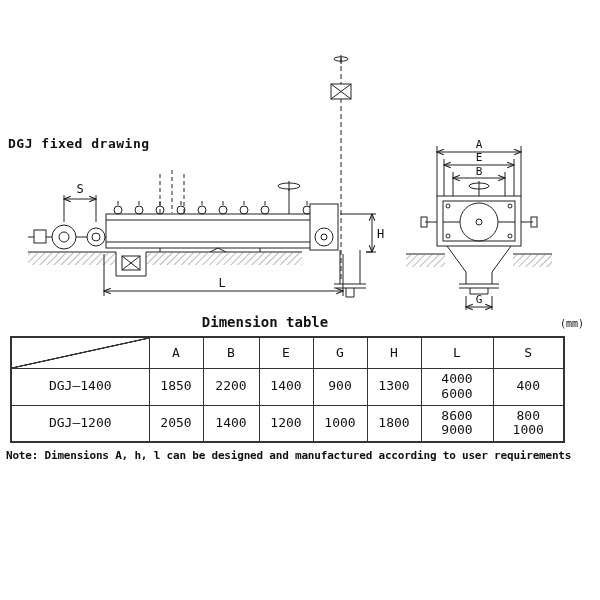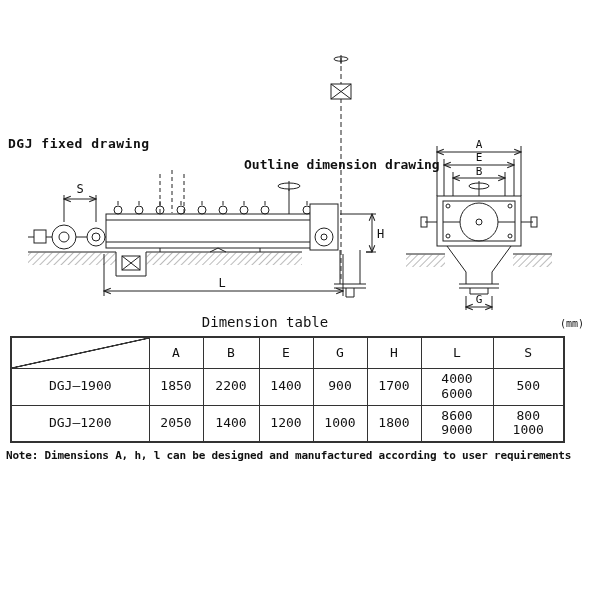--- a/index.html
+++ b/index.html
@@ -6,21 +6,21 @@
   html,body { background:#fff; }
   body {
     width:600px; height:600px;
     font-family:"DejaVu Sans Mono", monospace;
     color:#111;
   }
   .page { position:relative; width:600px; height:600px; background:#fff; overflow:hidden; }
 
   .title-left  { position:absolute; left:8px;  top:136px; font-size:13px; font-weight:bold; letter-spacing:.5px; }
   .title-right { position:absolute; left:244px; top:157px; font-size:13px; font-weight:bold; }
-  .table-title { position:absolute; left:0; right:70px; top:314px; text-align:center; font-size:14px; font-weight:normal; }
+  .table-title { position:absolute; left:0; right:70px; top:314px; text-align:center; font-size:14px; font-weight:bold; }
   .unit        { position:absolute; right:16px; top:318px; font-size:10px; }
   .note        { position:absolute; left:6px; top:449px; font-size:11px; font-weight:bold; letter-spacing:-.2px; white-space:nowrap;text-align:right; }
 
   table.dim {
     position:absolute; left:10px; top:336px; width:553px;
     border-collapse:collapse; table-layout:fixed; background:#fff;
     border:2px solid #333;
   }
   table.dim th, table.dim td {
     border:1px solid #333; text-align:center; vertical-align:middle;
@@ -238,21 +238,20 @@
           <line x1="466" y1="296" x2="466" y2="310"></line>
           <line x1="492" y1="296" x2="492" y2="310"></line>
           <line x1="466" y1="307" x2="492" y2="307" marker-start="url(#arr)" marker-end="url(#arr)"></line>
         </g>
         <text class="dimtxt-sm" x="479" y="303" text-anchor="middle">G</text>
       </g>
     </g>
   </svg>
 
   <div class="title-left">DGJ fixed drawing</div>
-  <div class="title-right">Outline dimension drawing</div>
   <div class="table-title">Dimension table</div>
   <div class="unit">(mm)</div>
 
   <table class="dim">
     <colgroup>
       <col style="width:138px">
         <col style="width:54px">
         <col style="width:56px">
         <col style="width:54px">
       <col style="width:54px">
@@ -265,29 +264,29 @@
       <th class="diag"></th>
       <th>A</th>
       <th>B</th>
       <th>E</th>
       <th>G</th>
       <th>H</th>
       <th>L</th>
       <th>S</th>
     </tr>
     <tr class="row">
-      <td>DGJ—1900</td>
+      <td>DGJ—1400</td>
       <td>1850</td>
       <td>2200</td>
       <td>1400</td>
       <td>900</td>
-      <td>1700</td>
+      <td>1300</td>
       <td>4000
 6000</td>
-      <td>500</td>
+      <td>400</td>
     </tr>
     <tr class="row">
       <td>DGJ—1200</td>
       <td>2050</td>
       <td>1400</td>
       <td>1200</td>
       <td>1000</td>
       <td>1800</td>
       <td>8600
 9000</td>

